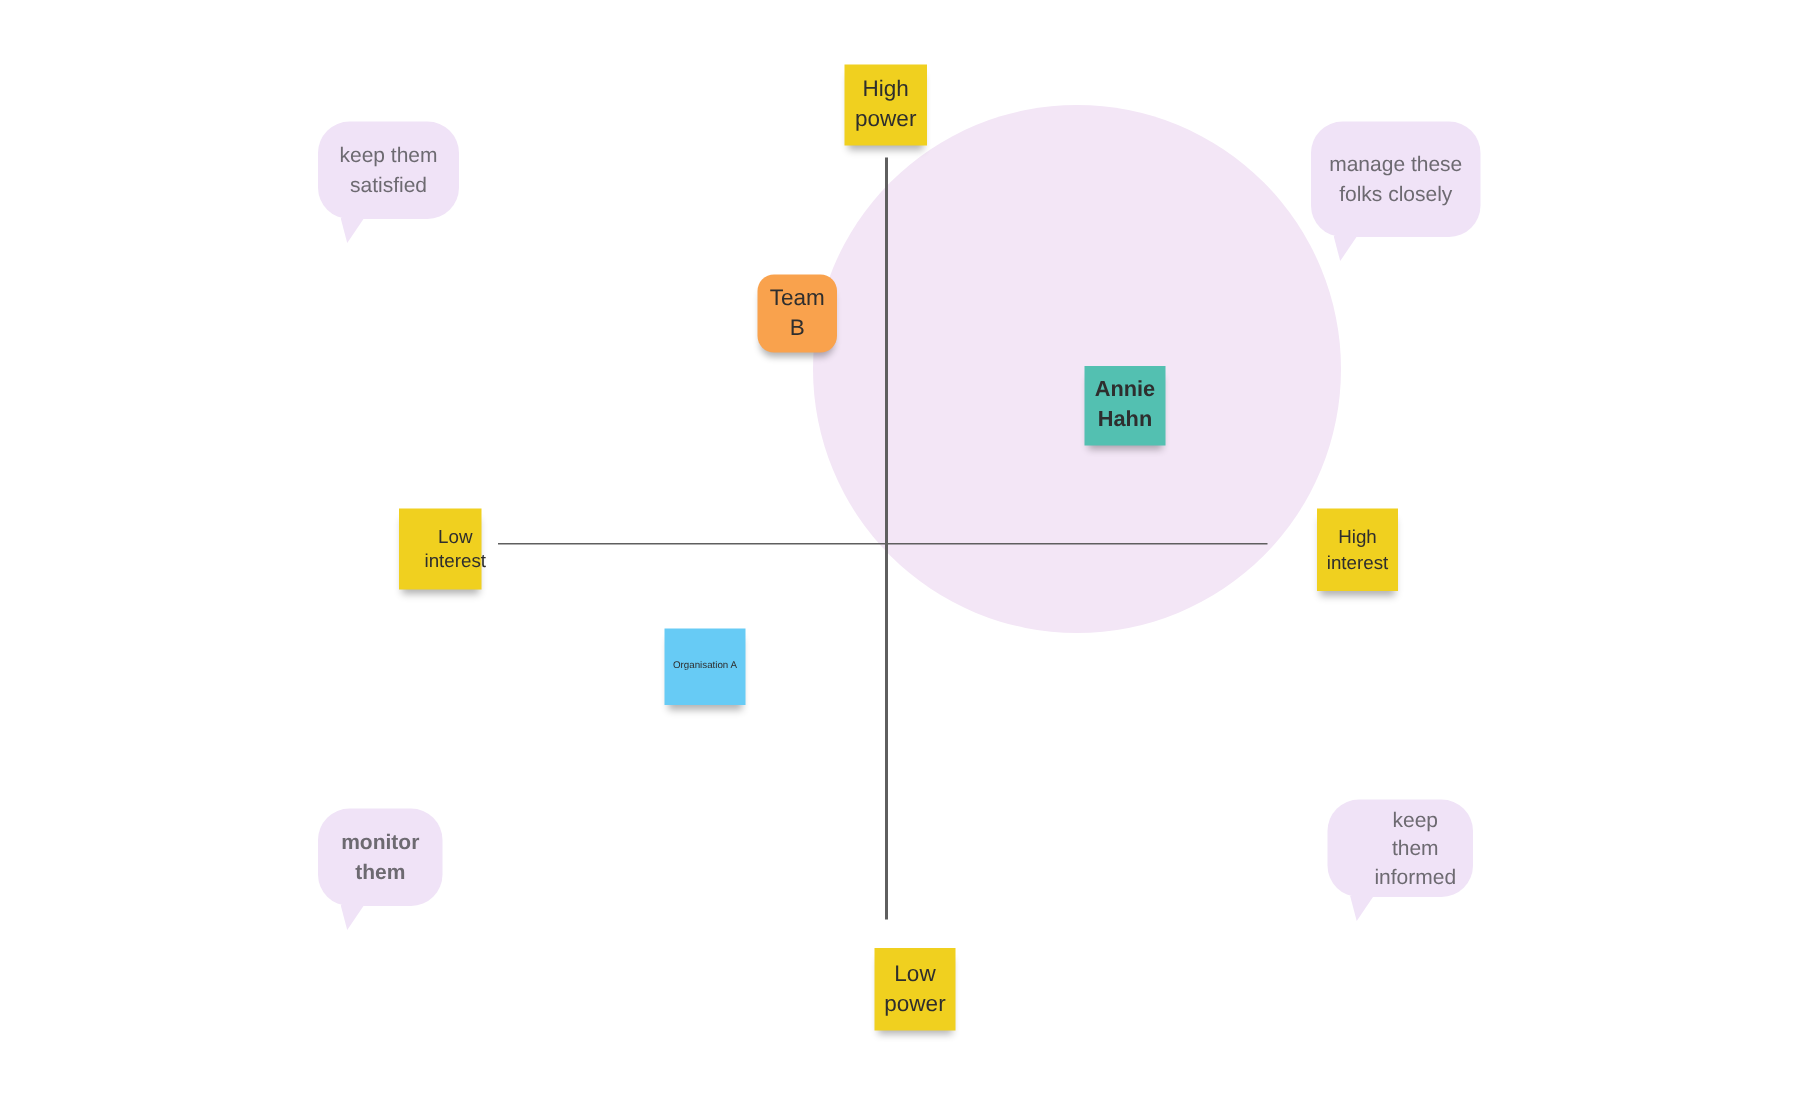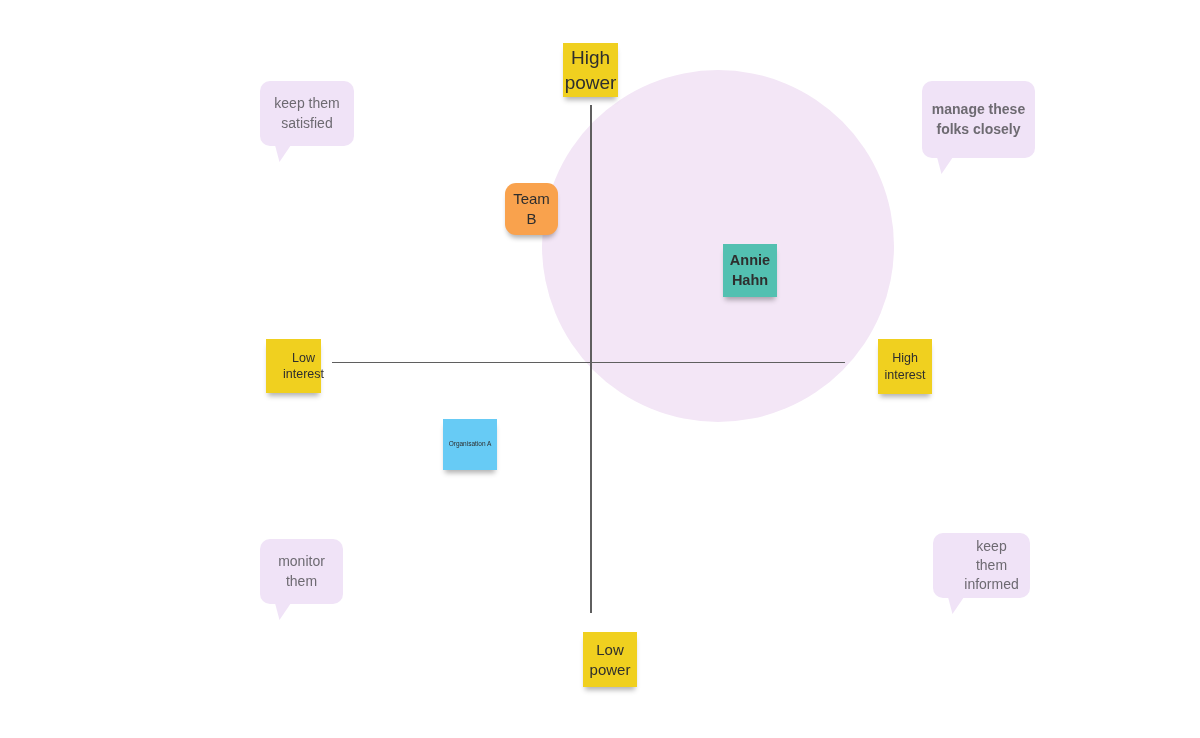--- a/index.html
+++ b/index.html
@@ -42,56 +42,55 @@
     align-items: center;
     justify-content: center;
     text-align: center;
     color: #2e2e2e;
     line-height: 1.32;
     padding: 2px;
     box-sizing: border-box;
     box-shadow: 0 5px 5px -2px rgba(0,0,0,0.3);
     word-break: normal;
   }
-  .sticky.s-high-power   { left: 563px; top: 43px;  width: 55px; height: 54px; font-size: 19px; }
+  .sticky.s-high-power   { left: 563px; top: 43px;  width: 55px; height: 54px; font-size: 15px; }
   .sticky.s-team-b       { left: 505px; top: 183px; width: 53px; height: 52px; font-size: 15px; }
   .sticky.s-annie-hahn   { left: 723px; top: 244px; width: 54px; height: 53px; font-size: 14.5px; }
   .sticky.s-low-interest { left: 266px; top: 339px; width: 55px; height: 54px; font-size: 12.5px; }
   .sticky.s-high-interest{ left: 862px; top: 339px; width: 54px; height: 55px; font-size: 12.5px; margin-left: 16px; }
   .sticky.s-organisation { left: 443px; top: 419px; width: 54px; height: 51px; font-size: 6.5px; }
   .sticky.s-low-power    { left: 563px; top: 632px; width: 54px; height: 55px; font-size: 15px; }
 
   
   .bubble {
     position: absolute;
     z-index: 3;
-    border-radius: 10px;
+    border-radius: 21px;
     display: flex;
     align-items: center;
     justify-content: center;
     text-align: center;
     color: #6d6a71;
     font-size: 14px;
     line-height: 1.38;
     padding: 6px 8px;
     box-sizing: border-box;
-    margin-left: 48px;
   }
   .bubble .tail {
     position: absolute;
     left: 15px;
     bottom: -16px;
     width: 16px;
     height: 17px;
     background: inherit;
     clip-path: polygon(0 0, 100% 0, 28% 100%);
   }
   .bubble.b-keep-satisfied { left: 212px; top: 81px;  width: 94px;  height: 65px; }
   .bubble.b-manage-closely { left: 874px; top: 81px;  width: 113px; height: 77px; }
-  .bubble.b-monitor-them   { left: 212px; top: 539px; width: 83px;  height: 65px; }
+  .bubble.b-monitor-them   { left: 212px; top: 539px; width: 83px;  height: 65px; font-weight: bold; }
   .bubble.b-keep-informed  { left: 885px; top: 533px; width: 97px;  height: 65px; padding-left: 28px; }
 </style>
 </head>
 <body>
 
 <div id="board">
 
   <div class="focus-circle" style="background-color: rgb(243, 230, 246);"></div>
 
   <div class="axis v"></div>
@@ -109,21 +108,21 @@
 
   <div class="sticky s-organisation" style="background-color: rgb(103, 203, 245);">Organisation A</div>
 
   <div class="sticky s-low-power" style="background-color: rgb(240, 208, 31); margin-left: 20px;">Low power</div>
 
   <div class="bubble b-keep-satisfied" style="background-color: rgb(240, 227, 247);">
     <span>keep them satisfied</span>
     <span class="tail"></span>
   </div>
 
-  <div class="bubble b-manage-closely" style="background-color: rgb(240, 227, 247); font-weight: bold;">
+  <div class="bubble b-manage-closely" style="background-color: rgb(240, 227, 247);">
     <span>manage these folks closely</span>
     <span class="tail"></span>
   </div>
 
   <div class="bubble b-monitor-them" style="background-color: rgb(240, 227, 247);">
     <span>monitor them</span>
     <span class="tail"></span>
   </div>
 
   <div class="bubble b-keep-informed" style="background-color: rgb(240, 227, 247);">

